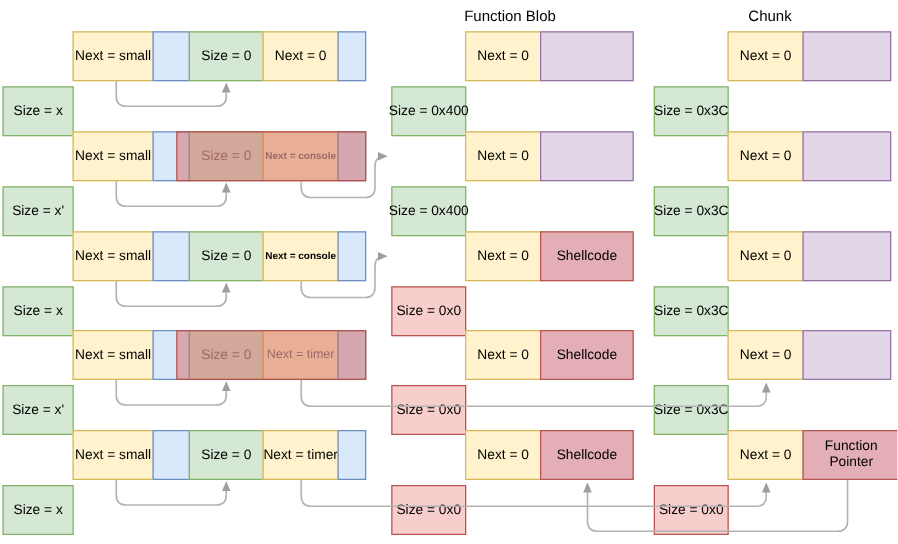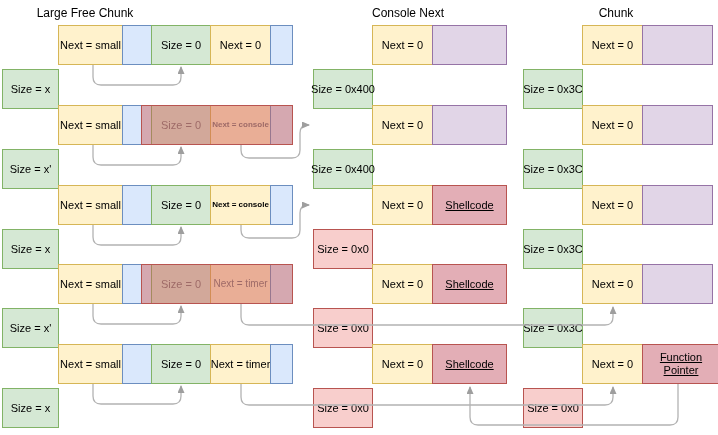--- a/index.html
+++ b/index.html
@@ -11,37 +11,36 @@
   .cell{box-sizing:border-box;height:40px;display:flex;align-items:center;
         justify-content:center;text-align:center;font-size:11px;color:#000;
         border:1px solid #999;margin-left:-1px;white-space:nowrap;line-height:1.15;
         padding:0 1px;}
   .cell:first-child{margin-left:0;margin-top:44px;}
   .g{background:#d5e8d4;border-color:#82b366;}
   .y{background:#fff2cc;border-color:#d6b656;}
   .b{background:#dae8fc;border-color:#6c8ebf;}
   .p{background:#e1d5e7;border-color:#9673a6;}
   .pk{background:#f8cecc;border-color:#b85450;}
-  .r{background:#e3aeb6;border-color:#b85450;text-decoration:underline;}
+  .r{background:#e3aeb6;border-color:#b85450;}
   .wrap{white-space:normal;}
   .small{font-size:8px;font-weight:bold;}
   .mid{font-size:10px;}
   .muted{color:#777;}
   .overlay{position:absolute;left:141px;width:152px;height:40px;
            background:rgba(206,92,84,0.45);border:1px solid #b85450;
            box-sizing:border-box;z-index:3;pointer-events:none;}
   .arrows{position:absolute;left:0;top:0;z-index:5;pointer-events:none;}
 </style>
 </head>
 <body>
 
 <div class="canvas">
 
-  <div class="hdr" style="left:85px;top:6px">Large Free Chunk</div>
-  <div class="hdr" style="left:408px;top:6px">Console Next</div>
+  <div class="hdr" style="left:408px;top:6px">Function Blob</div>
   <div class="hdr" style="left:616px;top:6px">Chunk</div>
 
   <div class="bar" style="left:2px;top:25px">
     <div class="cell g" style="width:57px">Size = x</div>
     <div class="cell y" style="width:65px">Next = small</div>
     <div class="cell b" style="width:30px"></div>
     <div class="cell g" style="width:60px">Size = 0</div>
     <div class="cell y" style="width:61px">Next = 0</div>
     <div class="cell b" style="width:23px"></div>
   </div>

